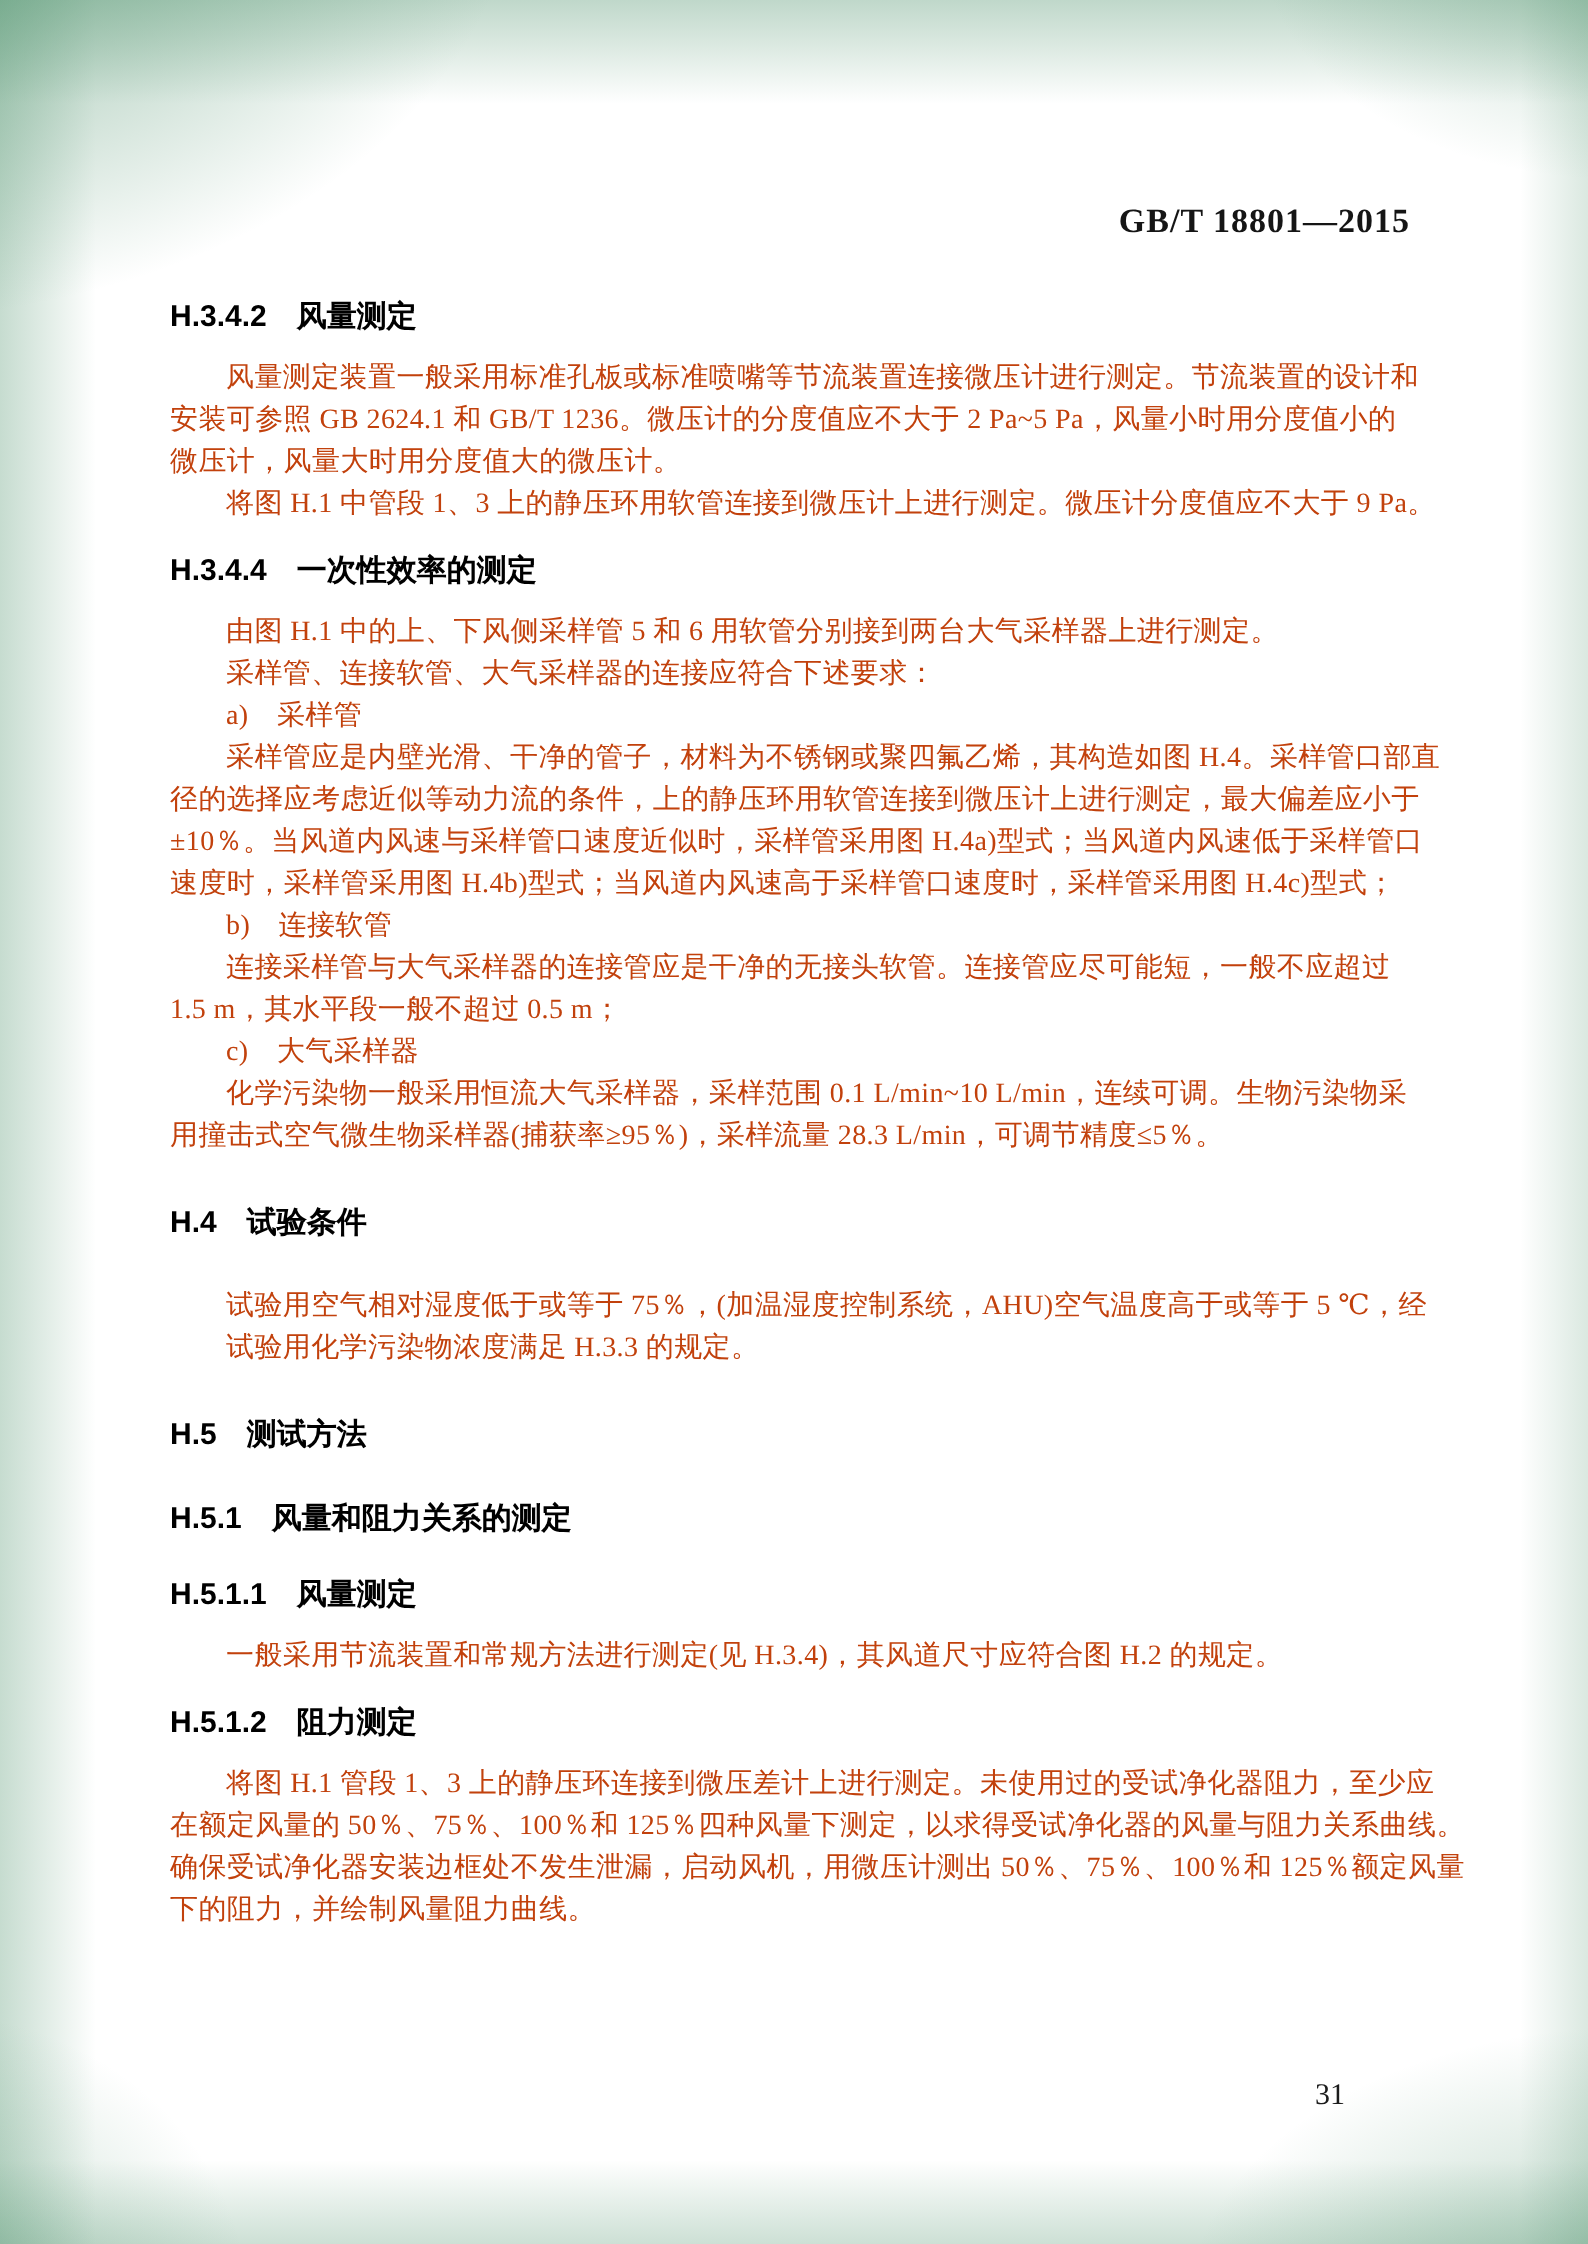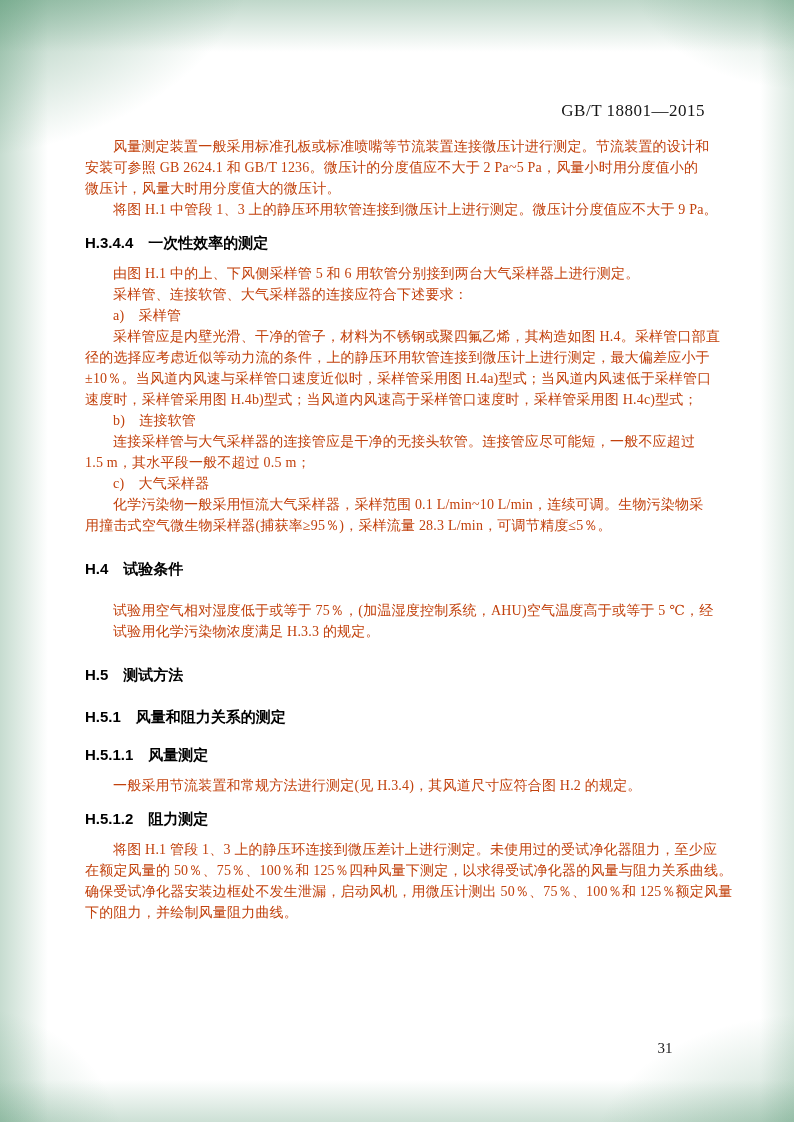--- a/index.html
+++ b/index.html
@@ -33,21 +33,21 @@
     width: 626px;
     display: flex;
     flex-direction: column;
   }
   .doc-header {
     height: 22px;
     line-height: 22px;
     margin-bottom: 14px;
     text-align: right;
     font-family: "Liberation Serif", "DejaVu Serif", serif;
-    font-weight: normal;
+    font-weight: bold;
     font-size: 17px;
     letter-spacing: 0.5px;
     color: #151515;
     padding-right: 6px;
   }
   .heading {
     height: 22px;
     line-height: 22px;
     font-family: "Liberation Sans", "DejaVu Sans", sans-serif;
     font-weight: bold;
@@ -80,20 +80,21 @@
   }
 </style>
 </head>
 <body>
 
 <div class="page">
   <div class="vignette"></div>
   <div class="content">
     <div class="doc-header">GB/T 18801—2015</div>
     <div id="blocks">
+        <div class="heading lvl2">H.3.4.2　风量测定</div>
         <div class="line indent">风量测定装置一般采用标准孔板或标准喷嘴等节流装置连接微压计进行测定。节流装置的设计和</div>
         <div class="line">安装可参照 GB 2624.1 和 GB/T 1236。微压计的分度值应不大于 2 Pa~5 Pa，风量小时用分度值小的</div>
         <div class="line">微压计，风量大时用分度值大的微压计。</div>
         <div class="line indent">将图 H.1 中管段 1、3 上的静压环用软管连接到微压计上进行测定。微压计分度值应不大于 9 Pa。</div>
         <div class="heading lvl2">H.3.4.4　一次性效率的测定</div>
         <div class="line indent">由图 H.1 中的上、下风侧采样管 5 和 6 用软管分别接到两台大气采样器上进行测定。</div>
         <div class="line indent">采样管、连接软管、大气采样器的连接应符合下述要求：</div>
         <div class="line indent">a)　采样管</div>
         <div class="line indent">采样管应是内壁光滑、干净的管子，材料为不锈钢或聚四氟乙烯，其构造如图 H.4。采样管口部直</div>
         <div class="line">径的选择应考虑近似等动力流的条件，上的静压环用软管连接到微压计上进行测定，最大偏差应小于</div>

